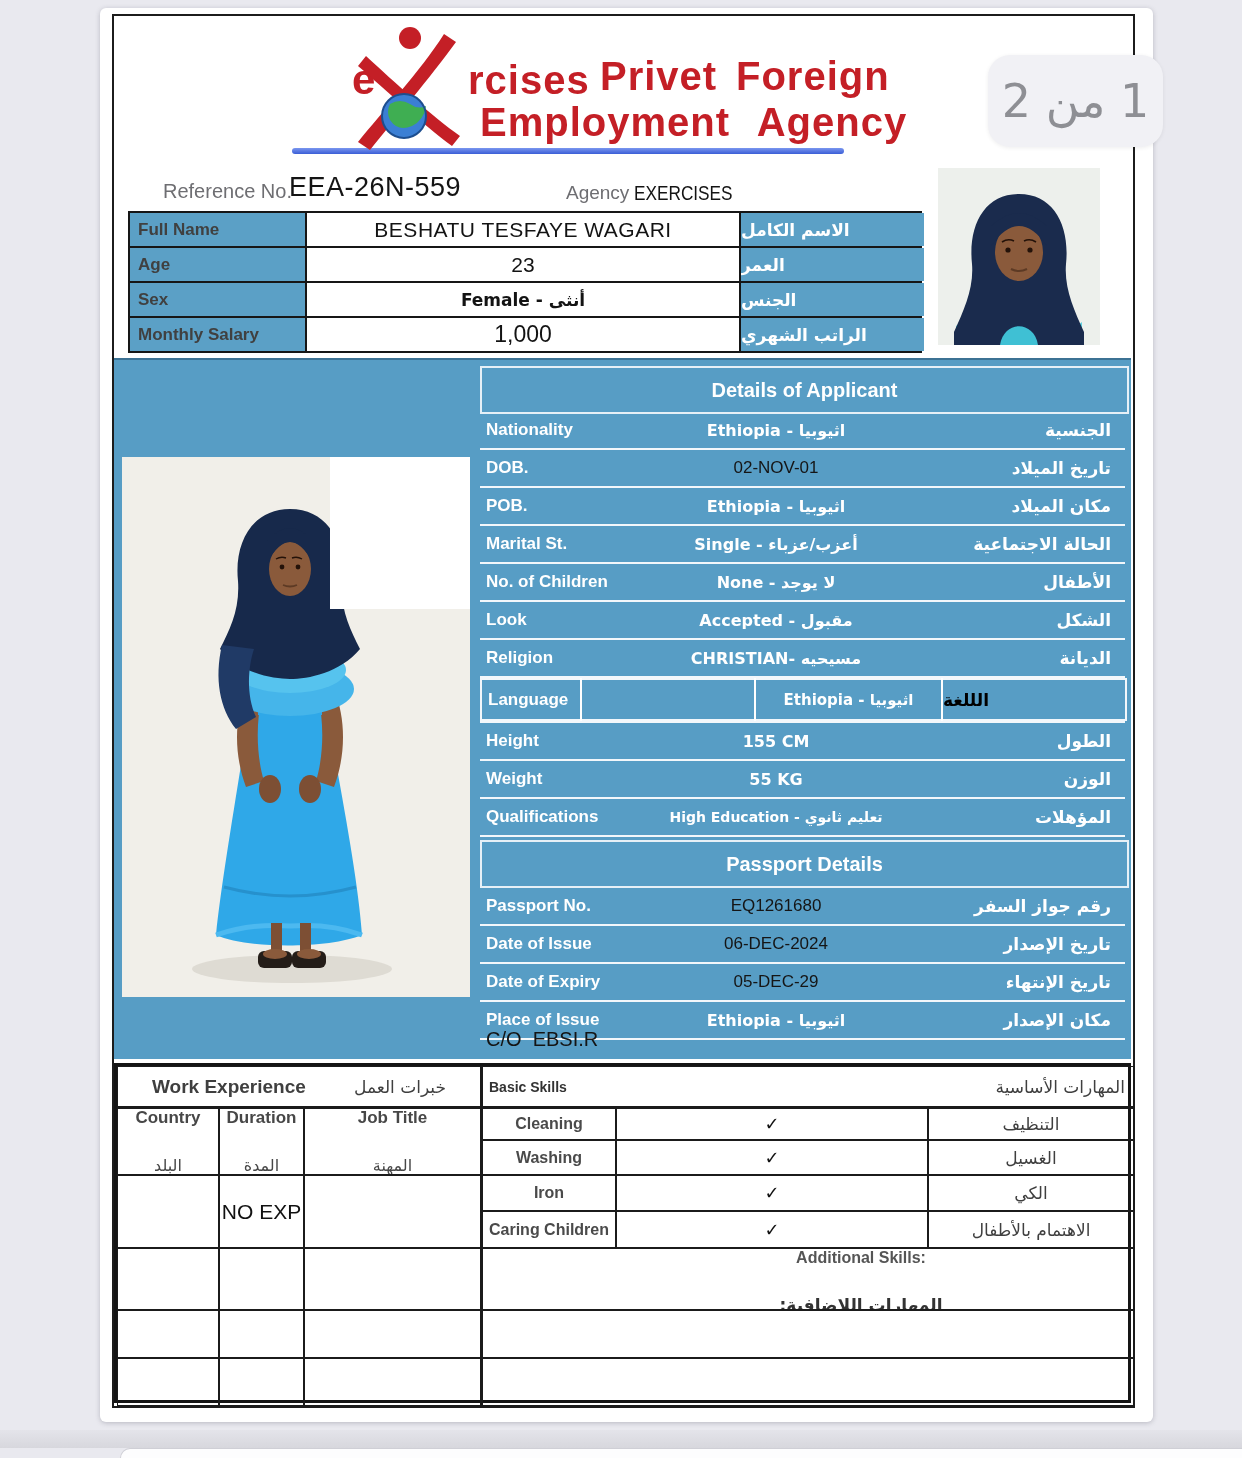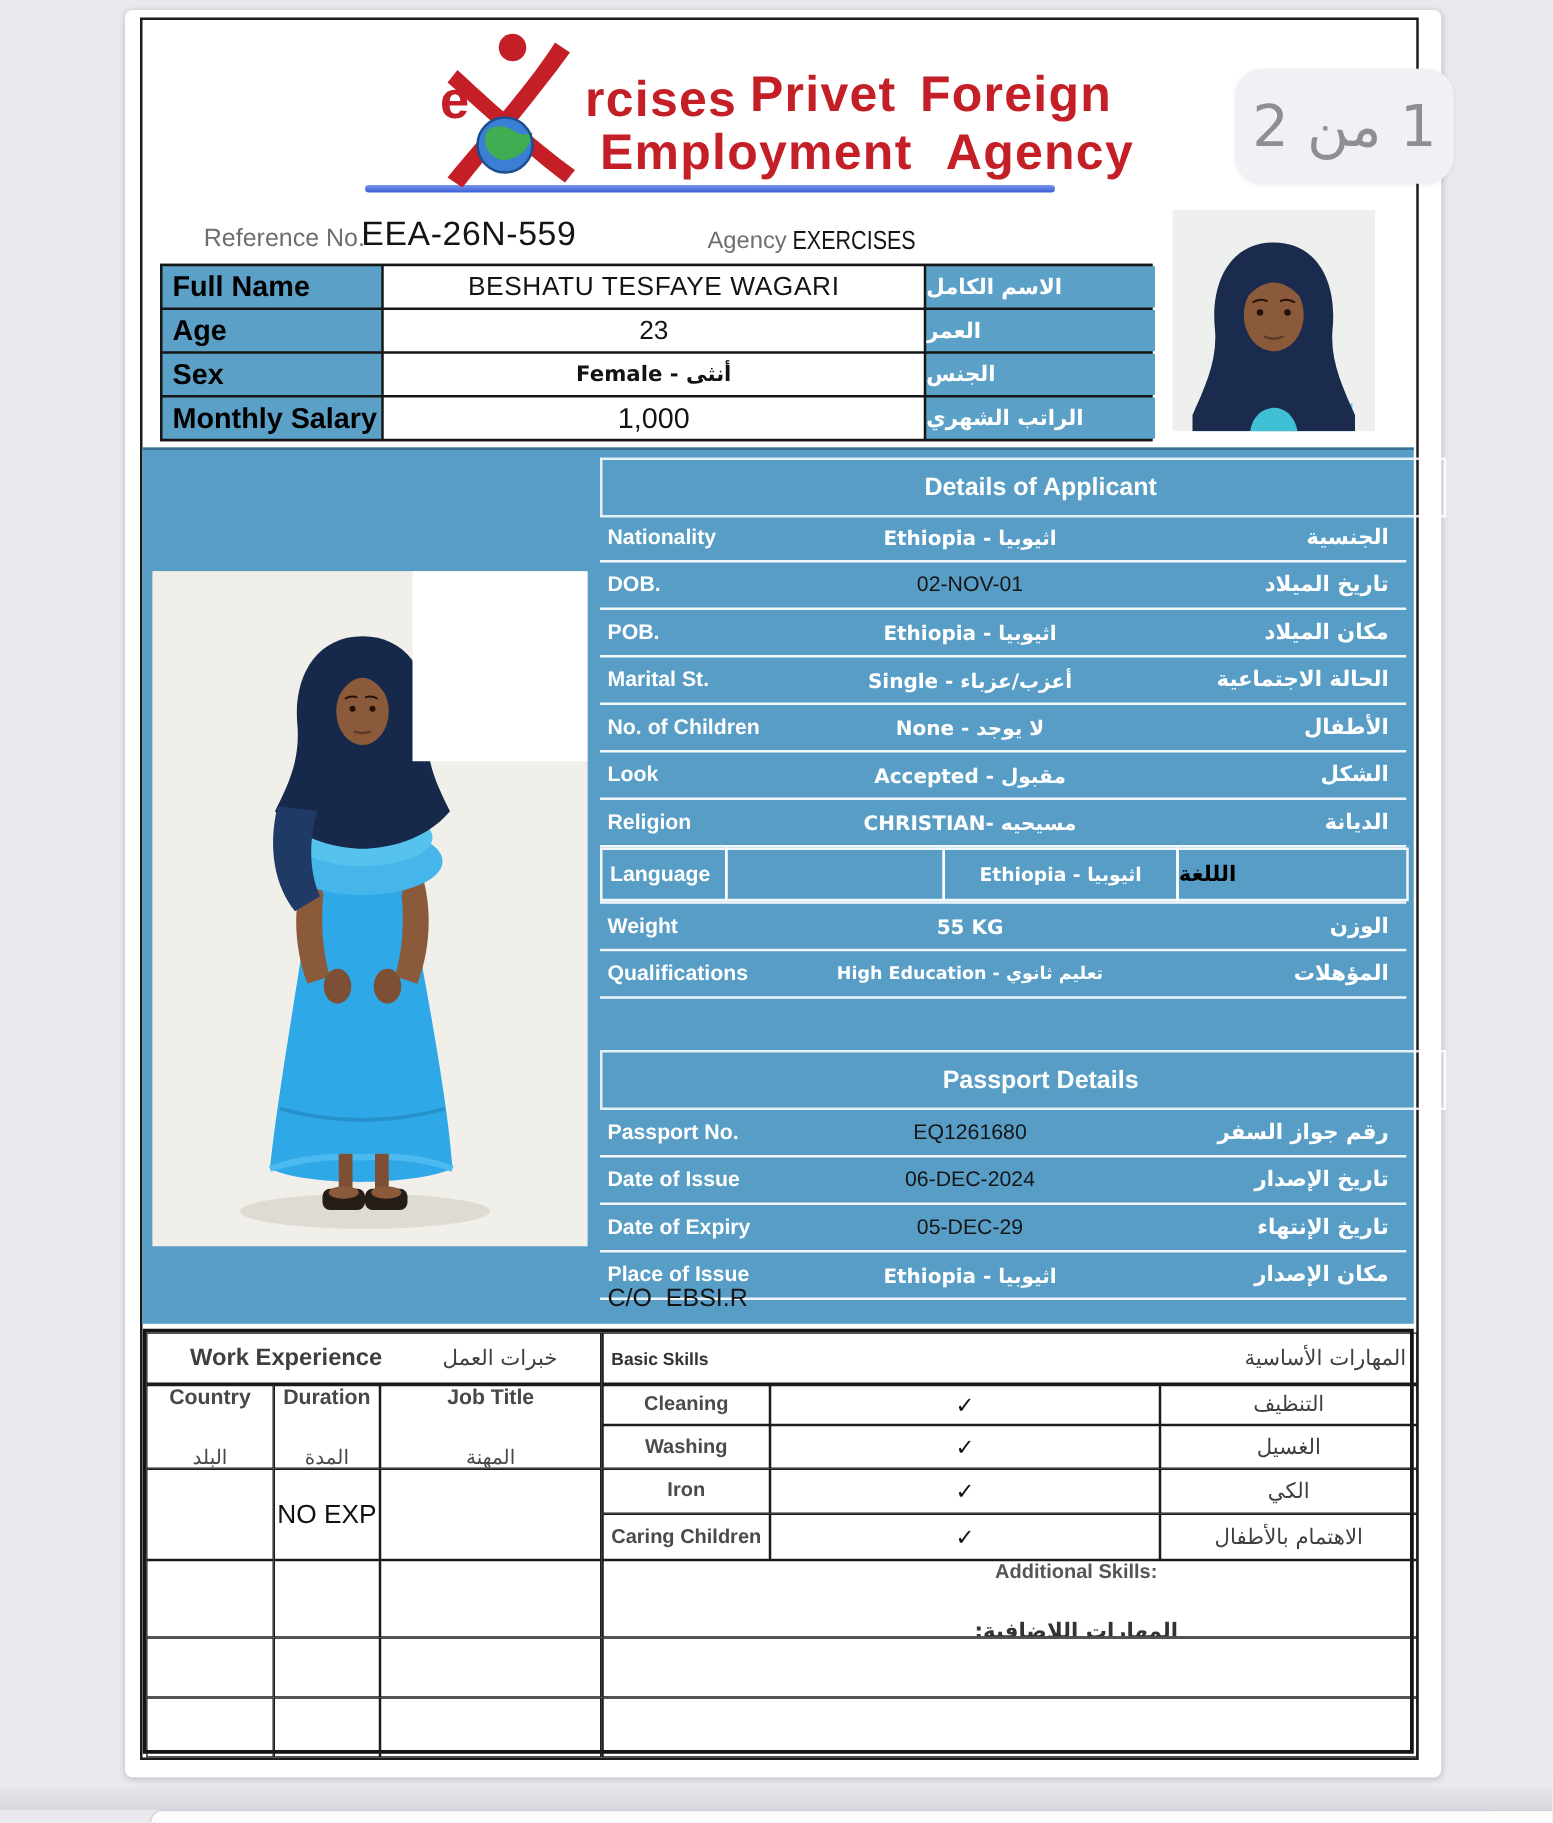--- a/index.html
+++ b/index.html
@@ -21,32 +21,32 @@
   .ref-value{left:289px;top:172px;font-size:27px;color:#141414;letter-spacing:.5px;}
   .agency-label{left:566px;top:182px;font-size:19px;color:#6e6e72;}
   .agency-value{left:634px;top:181px;font-size:21px;color:#141414;transform:scaleX(.82);transform-origin:left;letter-spacing:0;}
   .badge{left:988px;top:55px;width:175px;height:92px;background:#f1f1f5;border-radius:22px;
          display:flex;align-items:center;justify-content:center;font-size:46px;color:#8e8f94;
          box-shadow:0 1px 4px rgba(0,0,0,.07);z-index:30;font-family:"DejaVu Sans",sans-serif;}
   
   .sumtab{left:128px;top:211px;width:790px;display:grid;grid-template-columns:175px 432px 183px;
           grid-auto-rows:33px;border:2px solid #161616;background:#161616;grid-gap:2px;}
   .sumtab .cell{display:flex;align-items:center;overflow:hidden;}
-  .sumtab .lab{background:#5ba0c6;color:#000000;font-weight:bold;font-size:23px;padding-left:8px;}
+  .sumtab .lab{background:#5ba0c6;color:#404040;font-weight:bold;font-size:17px;padding-left:8px;}
   .sumtab .mid{background:#fff;justify-content:center;color:#131313;}
   .sumtab .ara{background:#5ba0c6;color:#fff;font-weight:bold;font-size:17px;justify-content:flex-end;
                padding-right:10px;font-family:"DejaVu Sans",sans-serif;}
   .v-name{font-size:21px;letter-spacing:.5px;}
   .v-age{font-size:21px;}
   .v-sex{font-size:17px;font-weight:bold;font-family:"DejaVu Sans",sans-serif;}
   .v-sal{font-size:23px;}
   
   .bluebox{left:114px;top:358px;width:1017px;height:699px;background:#579dc5;border-top:2px solid #3c7294;}
   .sec-head{position:absolute;left:366px;width:645px;height:44px;border:2px solid rgba(255,255,255,.85);
-            display:flex;align-items:center;justify-content:center;color:#fff;font-weight:bold;font-size:20px;padding-left:28px;}
+            display:flex;align-items:center;justify-content:center;color:#fff;font-weight:bold;font-size:20px;}
   .rows{position:absolute;left:366px;width:645px;}
   .drow{height:36px;display:flex;align-items:center;border-bottom:2px solid rgba(255,255,255,.92);}
   .drow .en{width:170px;padding-left:6px;color:#fff;font-weight:bold;font-size:17px;white-space:nowrap;}
   .drow .val{flex:1;text-align:center;color:#fff;font-weight:bold;font-size:16px;font-family:"DejaVu Sans",sans-serif;}
   .drow .val.dark{color:#151515;font-weight:500;font-size:17px;font-family:"Liberation Sans",sans-serif;}
   .drow .val.small{font-size:14px;}
   .drow .ar{width:215px;text-align:right;padding-right:14px;color:#fff;font-weight:bold;font-size:17px;
             font-family:"DejaVu Sans",sans-serif;}
   .lrow{height:43px;display:flex;align-items:stretch;border-bottom:2px solid rgba(255,255,255,.92);}
   .lrow>div{border:2px solid rgba(255,255,255,.92);display:flex;align-items:center;margin-right:-2px;}
@@ -217,20 +217,25 @@
           <span class="val">CHRISTIAN- مسيحيه</span>
           <span class="ar" dir="rtl">الديانة</span>
         </div>
       <div class="lrow">
         <div class="c1">Language</div>
         <div class="c2"></div>
         <div class="c3">Ethiopia - اثيوبيا</div>
         <div class="c4" dir="rtl">الللغة</div>
       </div>
       <div class="drow">
+          <span class="en">Height</span>
+          <span class="val">155 CM</span>
+          <span class="ar" dir="rtl">الطول</span>
+        </div>
+      <div class="drow">
           <span class="en">Weight</span>
           <span class="val">55 KG</span>
           <span class="ar" dir="rtl">الوزن</span>
         </div>
       <div class="drow">
           <span class="en">Qualifications</span>
           <span class="val small">High Education - تعليم ثانوي</span>
           <span class="ar" dir="rtl">المؤهلات</span>
         </div>
     </div>

